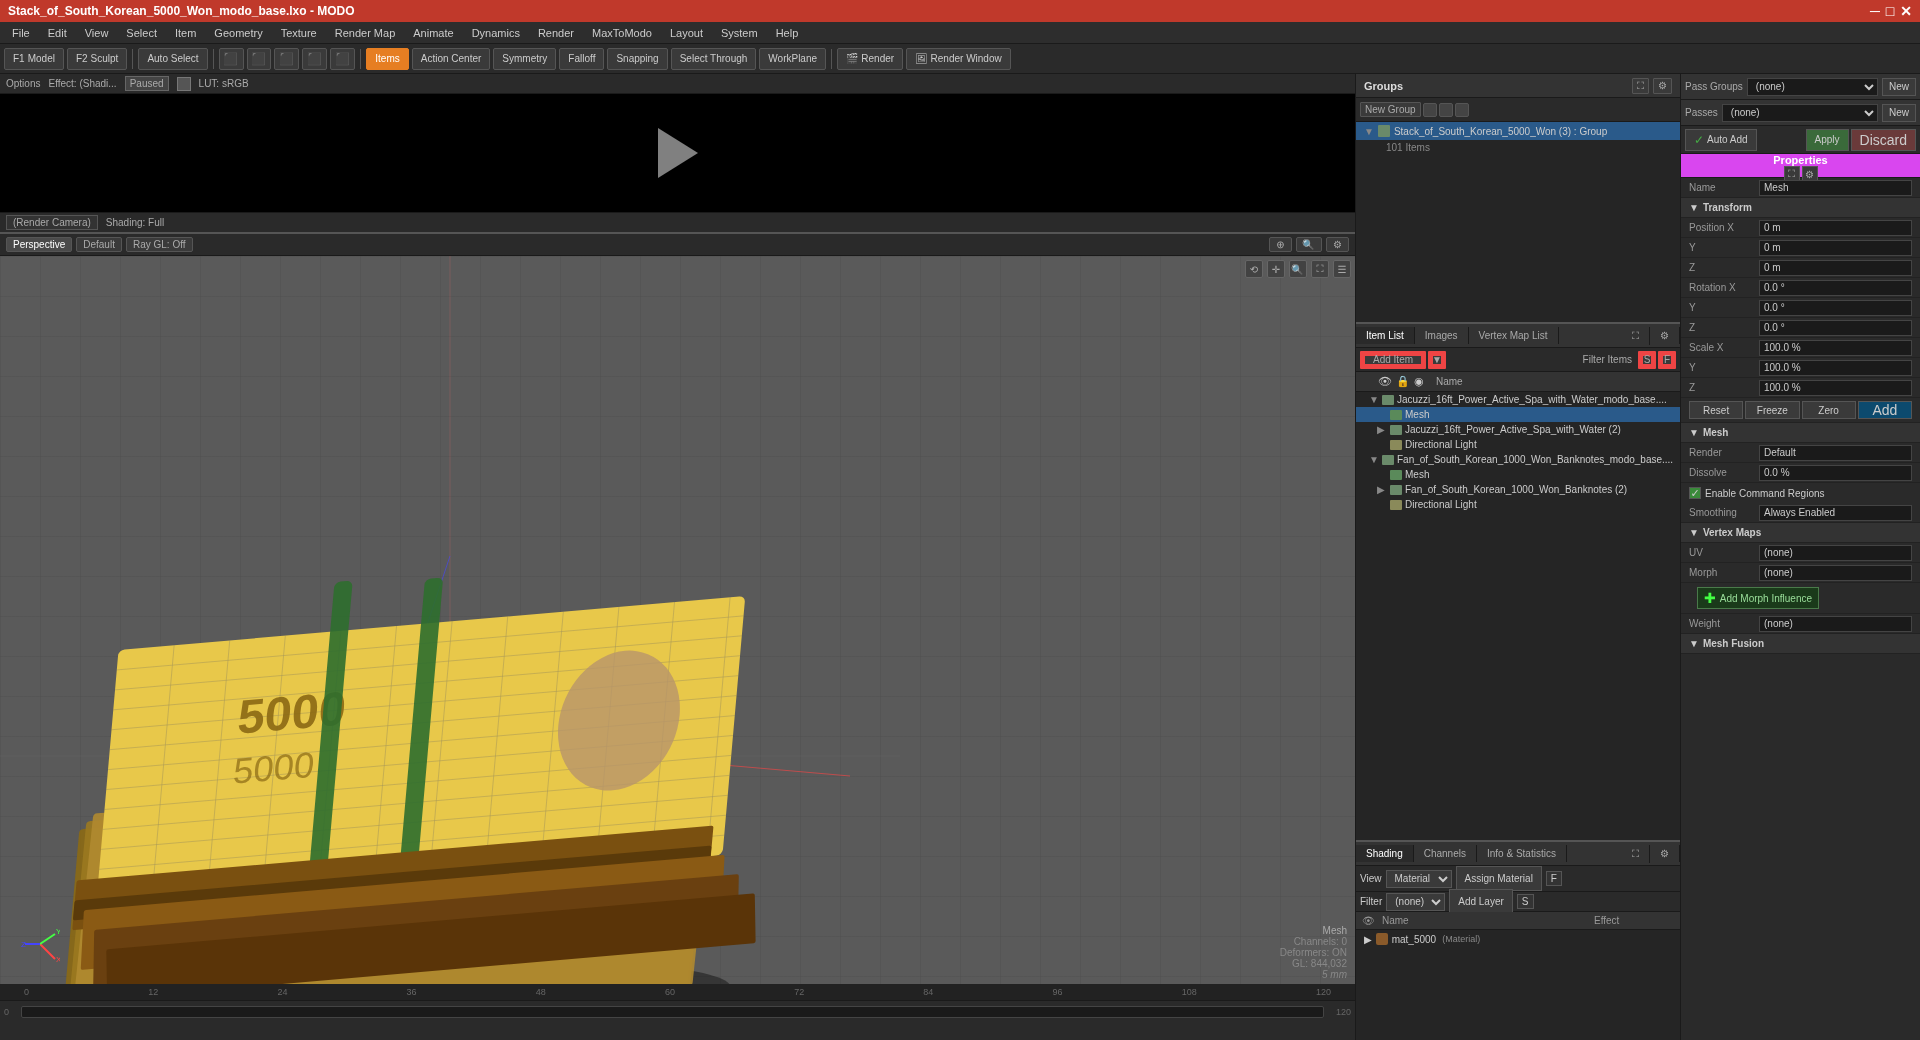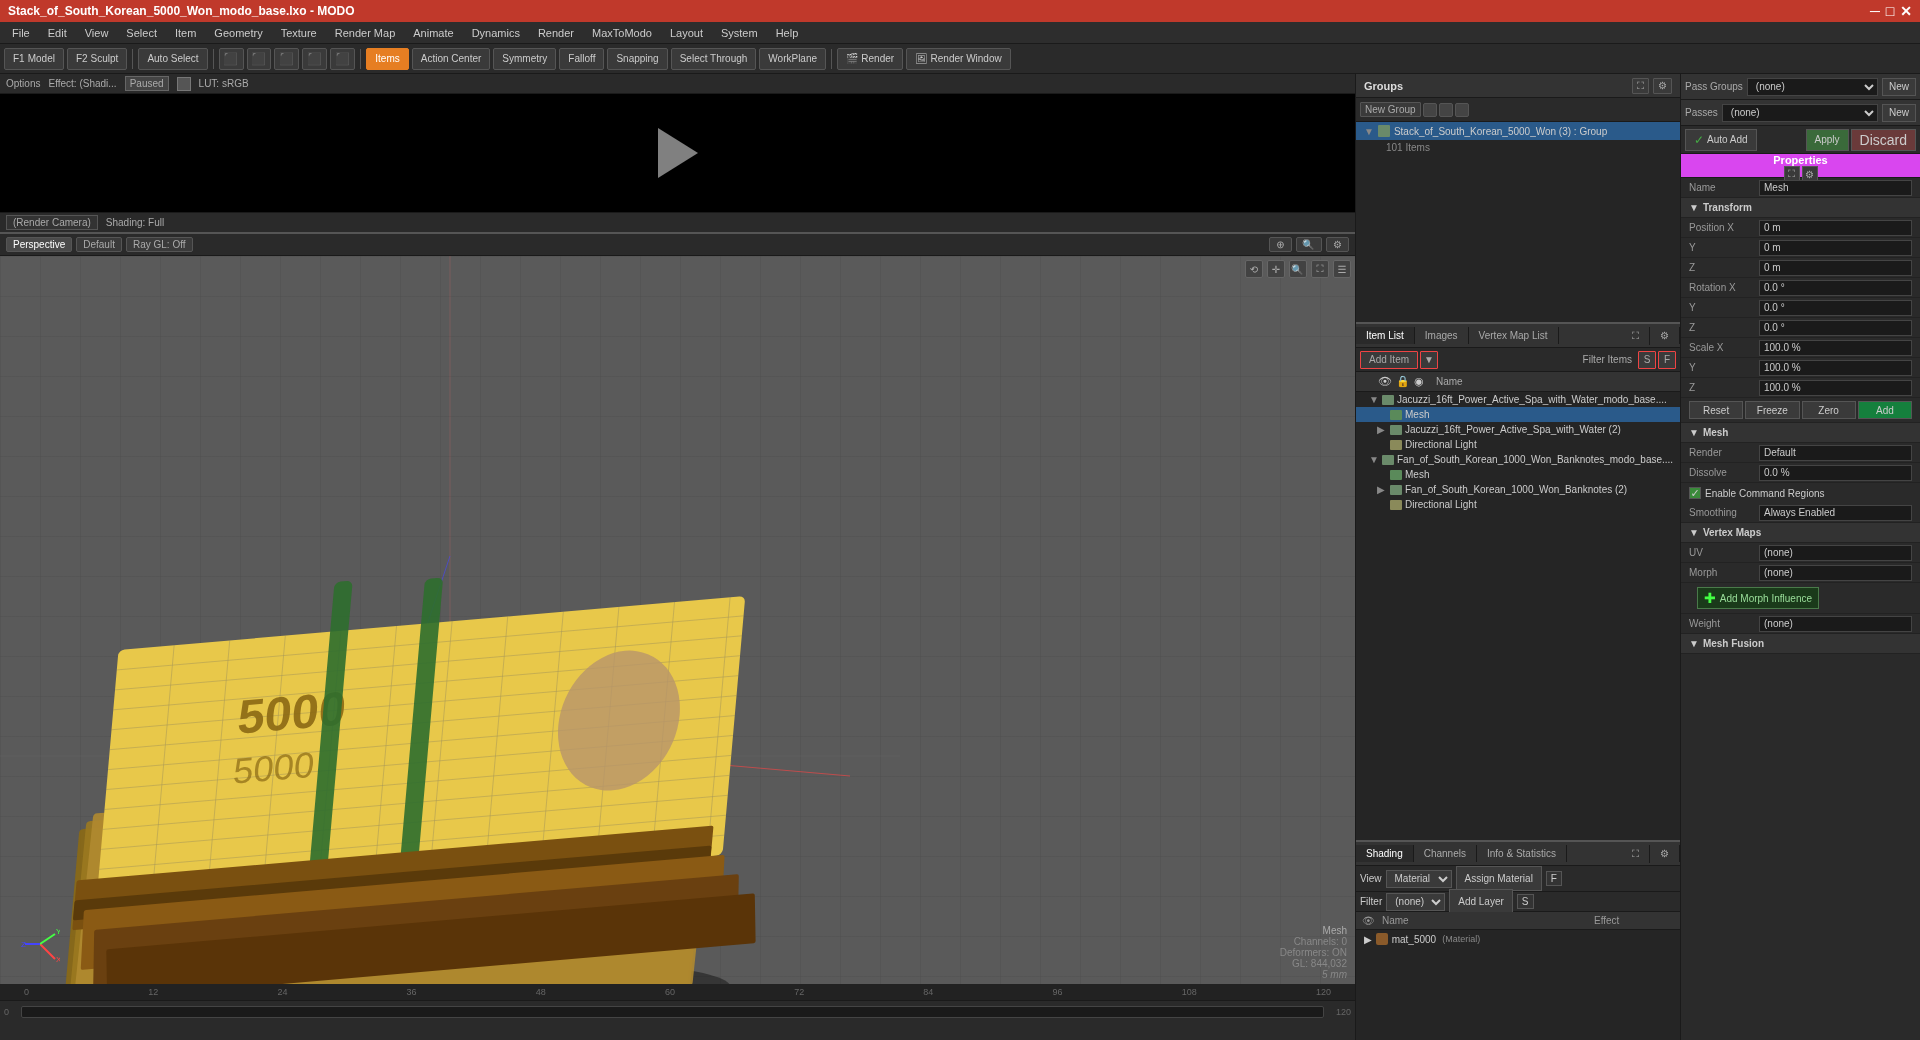--- a/index.html
+++ b/index.html
@@ -118,21 +118,21 @@
     .group-item.selected { background: #2a5a8a; }
     .group-sub { padding-left: 20px; color: #aaa; font-size: 10px; }
 
     
     #itemlist-panel { flex: 1; display: flex; flex-direction: column; }
     #itemlist-tabs { height: 24px; background: #333; display: flex; align-items: center; border-bottom: 1px solid #1a1a1a; }
     .iltab { padding: 3px 10px; font-size: 10px; color: #aaa; cursor: pointer; border-right: 1px solid #1a1a1a; }
     .iltab.active { background: #2a2a2a; color: #fff; }
 
     #itemlist-toolbar { height: 24px; background: #2a2a2a; display: flex; align-items: center; padding: 0 4px; gap: 2px; border-bottom: 1px solid #1a1a1a; }
-    .il-btn { width: 18px; height: 18px; background: #3a3a3a; border: 1px solid #ef4444; color: #aaa; cursor: pointer; font-size: 10px; display: flex; align-items: center; justify-content: center; border-radius: 1px; }
+    .il-btn { width: 18px; height: 18px; background: #3a3a3a; border: 5px solid #ef4444; color: #aaa; cursor: pointer; font-size: 10px; display: flex; align-items: center; justify-content: center; border-radius: 1px; }
 
     #itemlist-header { height: 20px; background: #333; display: flex; align-items: center; padding: 0 4px; border-bottom: 1px solid #1a1a1a; }
     #itemlist-name-col { flex: 1; font-size: 10px; color: #aaa; padding: 0 4px; }
 
     #itemlist-content { flex: 1; background: #252525; overflow-y: auto; }
     .il-item { padding: 2px 4px; font-size: 10px; color: #ccc; cursor: pointer; display: flex; align-items: center; gap: 3px; }
     .il-item.selected { background: #2a5a8a; }
     .il-expand { width: 10px; color: #888; }
 
     
@@ -631,21 +631,21 @@
     </div>
     <div class="props-row">
       <span class="props-label">Z</span>
       <div class="props-value">100.0 %</div>
     </div>
 
     <div style="display:flex;gap:2px;padding:3px 8px;border-bottom:1px solid #222;">
       <button style="flex:1;height:18px;background:#3a3a3a;border:1px solid #555;color:#ccc;font-size:10px;cursor:pointer;">Reset</button>
       <button style="flex:1;height:18px;background:#3a3a3a;border:1px solid #555;color:#ccc;font-size:10px;cursor:pointer;">Freeze</button>
       <button style="flex:1;height:18px;background:#3a3a3a;border:1px solid #555;color:#ccc;font-size:10px;cursor:pointer;">Zero</button>
-      <button style="flex:1;height:18px;background:#15803d;border:1px solid #555;color:#ccc;font-size:10px;cursor:pointer;">Add</button>
+      <button style="flex:1;height:18px;background:#0c4a6e;border:1px solid #555;color:#ccc;font-size:14px;cursor:pointer;">Add</button>
     </div>
 
     <div class="props-section-header">
       <span class="props-triangle">▼</span>
       <span>Mesh</span>
     </div>
     <div class="props-row">
       <span class="props-label">Render</span>
       <div class="props-value" style="cursor:pointer;">Default</div>
     </div>

